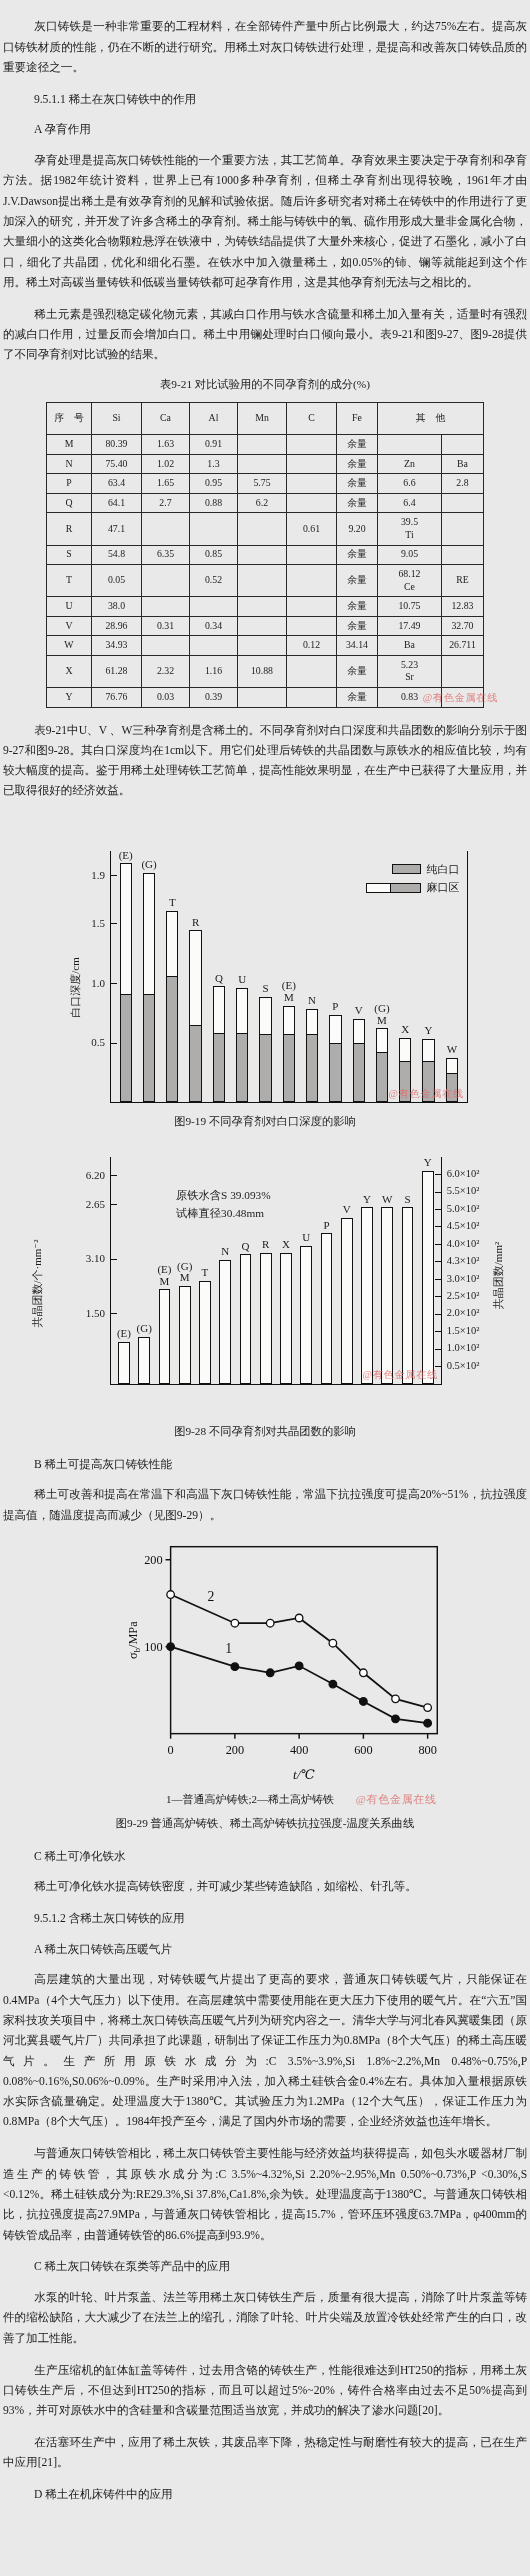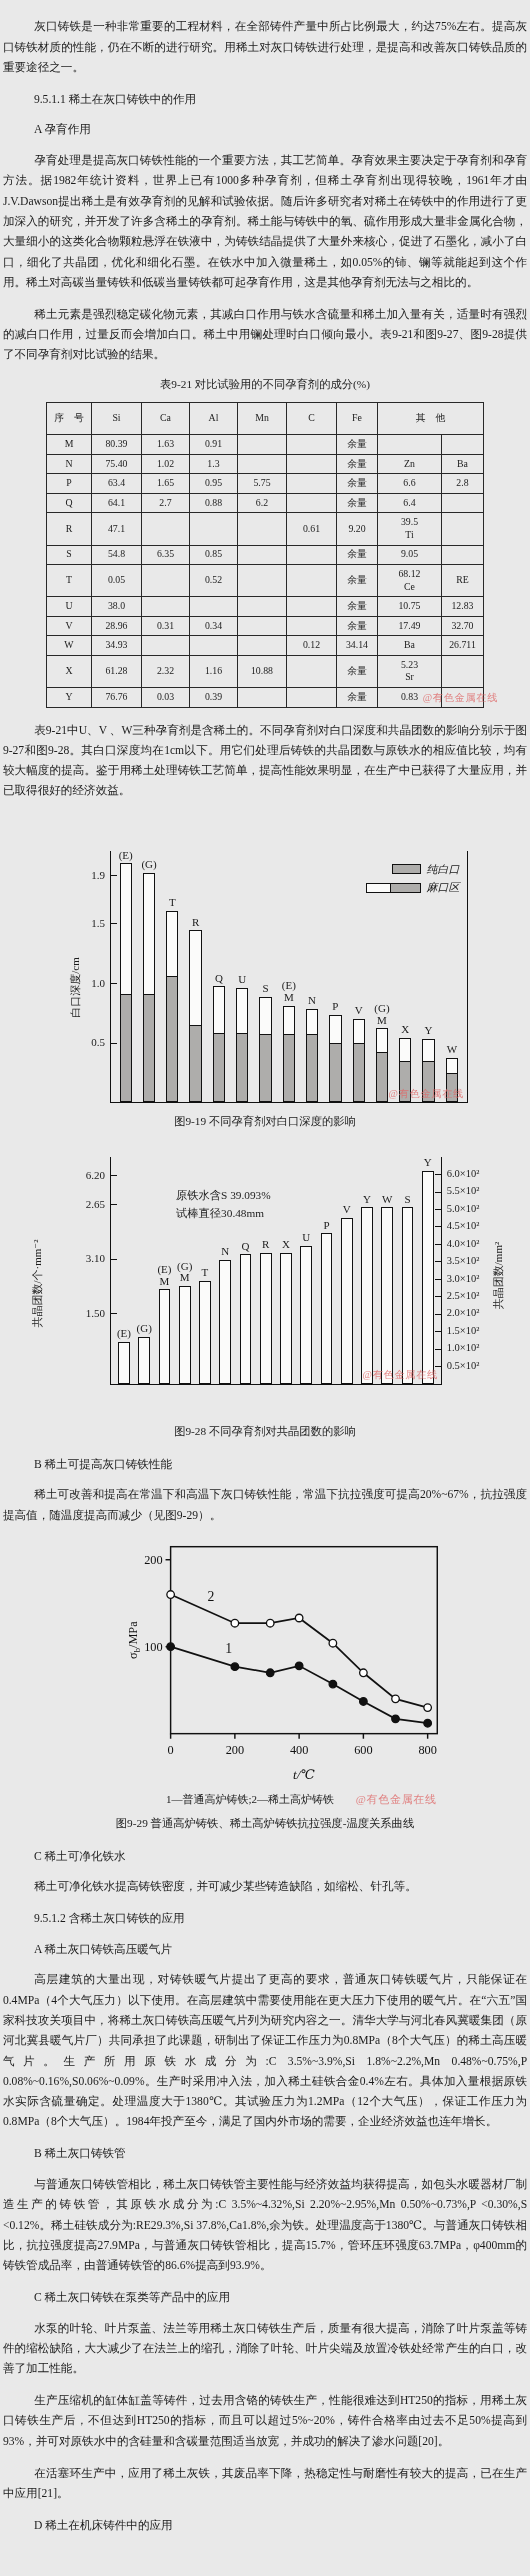--- a/index.html
+++ b/index.html
@@ -35,21 +35,21 @@
   .bgray{position:absolute;left:0;right:0;bottom:0;background:#aeadab;border-top:1.1px solid #111;}
   .blabel{position:absolute;bottom:100%;left:50%;transform:translateX(-50%);
           margin-bottom:2.2px;font-size:11px;line-height:1.05;white-space:pre;text-align:center;}
   .legend27{position:absolute;top:10.2px;right:7.3px;}
   .lgrow{display:flex;align-items:center;justify-content:flex-end;gap:5.8px;margin-bottom:3.6px;}
   .sw{height:10.2px;box-sizing:border-box;}
   .sw-gray{width:29px;background:#aeadab;border:1.1px solid #111;}
   .sw-duo{display:flex;border:1.1px solid #111;}
   .sw-duo-w{width:23px;height:8px;background:#fbfbfa;}
   .sw-duo-g{width:29px;height:8px;background:#aeadab;border-left:1.1px solid #111;}
-  .lgtext{font-size:11px;font-style:italic;}
+  .lgtext{font-size:11px;}
   .chart28{position:relative;height:270px;}
   .plot28{position:absolute;left:107px;top:11.6px;width:330px;height:227px;
           border-left:1.5px solid #111;border-right:1.5px solid #111;border-bottom:1.5px solid #111;}
   .yl28l{left:-8.7px;top:131px;}
   .yl28r{right:-5.8px;top:123px;}
   .anno28{position:absolute;left:65px;top:29px;font-size:11.3px;line-height:1.6;white-space:pre-line;}
   .chart29{margin-left:118px;}
   #fig29 svg text{font-family:"Liberation Serif","DejaVu Serif",serif;fill:#111;}
   .legend-line{font-size:11px;margin:1.5px 0 0 163px;}
   .legend-line .wm{margin-left:19px;font-size:11px;}
@@ -391,21 +391,21 @@
           <div class="ytickR" style="top: 23.0769%;">
             <span class="rticklab">5.0×10²</span>
           </div>
           <div class="ytickR" style="top: 30.7692%;">
             <span class="rticklab">4.5×10²</span>
           </div>
           <div class="ytickR" style="top: 38.4615%;">
             <span class="rticklab">4.0×10²</span>
           </div>
           <div class="ytickR" style="top: 46.1538%;">
-            <span class="rticklab">3.5×10²</span>
+            <span class="rticklab">4.3×10²</span>
           </div>
           <div class="ytickR" style="top: 53.8462%;">
             <span class="rticklab">3.0×10²</span>
           </div>
           <div class="ytickR" style="top: 61.5385%;">
             <span class="rticklab">2.5×10²</span>
           </div>
           <div class="ytickR" style="top: 69.2308%;">
             <span class="rticklab">2.0×10²</span>
           </div>
@@ -488,21 +488,21 @@
               <div class="bbody"></div>
             </div>
           </div>
           <div class="wm wm-plot">@有色金属在线</div>
         </div>
       </div>
     <div class="caption">图9-28 不同孕育剂对共晶团数的影响</div>
   </div>
 
   <p class="heading">B 稀土可提高灰口铸铁性能</p>
-  <p class="para">稀土可改善和提高在常温下和高温下灰口铸铁性能，常温下抗拉强度可提高20%~67%，抗拉强度提高值，随温度提高而减少（见图9-29）。</p>
+  <p class="para">稀土可改善和提高在常温下和高温下灰口铸铁性能，常温下抗拉强度可提高20%~51%，抗拉强度提高值，随温度提高而减少（见图9-29）。</p>
 
   <div class="figure">
     <div id="fig29" class="chart29"><svg viewBox="0 0 500 345" width="363" height="250">
           <rect x="68" y="12" width="368" height="258" fill="none" stroke="#111" stroke-width="2"></rect>
           <line x1="68" y1="270" x2="68" y2="277" stroke="#111" stroke-width="2"></line>
           <text x="68" y="298" text-anchor="middle" font-size="17">0</text>
           <line x1="156.67469879518072" y1="270" x2="156.67469879518072" y2="277" stroke="#111" stroke-width="2"></line>
           <text x="156.67469879518072" y="298" text-anchor="middle" font-size="17">200</text>
           <line x1="245.34939759036143" y1="270" x2="245.34939759036143" y2="277" stroke="#111" stroke-width="2"></line>
           <text x="245.34939759036143" y="298" text-anchor="middle" font-size="17">400</text>
@@ -545,21 +545,20 @@
   </div>
 
   <p class="heading">C 稀土可净化铁水</p>
   <p class="para">稀土可净化铁水提高铸铁密度，并可减少某些铸造缺陷，如缩松、针孔等。</p>
 
   <p class="heading">9.5.1.2 含稀土灰口铸铁的应用</p>
 
   <p class="heading">A 稀土灰口铸铁高压暖气片</p>
   <p class="para">高层建筑的大量出现，对铸铁暖气片提出了更高的要求，普通灰口铸铁暖气片，只能保证在0.4MPa（4个大气压力）以下使用。在高层建筑中需要使用能在更大压力下使用的暖气片。在“六五”国家科技攻关项目中，将稀土灰口铸铁高压暖气片列为研究内容之一。清华大学与河北春风冀暖集团（原河北冀县暖气片厂）共同承担了此课题，研制出了保证工作压力为0.8MPa（8个大气压）的稀土高压暖气片。生产所用原铁水成分为:C 3.5%~3.9%,Si 1.8%~2.2%,Mn 0.48%~0.75%,P 0.08%~0.16%,S0.06%~0.09%。生产时采用冲入法，加入稀土硅铁合金0.4%左右。具体加入量根据原铁水实际含硫量确定。处理温度大于1380℃。其试验压力为1.2MPa（12个大气压），保证工作压力为0.8MPa（8个大气压）。1984年投产至今，满足了国内外市场的需要，企业经济效益也连年增长。</p>
 
-  <p class="heading">B 稀土灰口铸铁管</p>
   <p class="para">与普通灰口铸铁管相比，稀土灰口铸铁管主要性能与经济效益均获得提高，如包头水暖器材厂制造生产的铸铁管，其原铁水成分为:C 3.5%~4.32%,Si 2.20%~2.95%,Mn 0.50%~0.73%,P &lt;0.30%,S &lt;0.12%。稀土硅铁成分为:RE29.3%,Si 37.8%,Ca1.8%,余为铁。处理温度高于1380℃。与普通灰口铸铁相比，抗拉强度提高27.9MPa，与普通灰口铸铁管相比，提高15.7%，管环压环强度63.7MPa，φ400mm的铸铁管成品率，由普通铸铁管的86.6%提高到93.9%。</p>
 
   <p class="heading">C 稀土灰口铸铁在泵类等产品中的应用</p>
   <p class="para">水泵的叶轮、叶片泵盖、法兰等用稀土灰口铸铁生产后，质量有很大提高，消除了叶片泵盖等铸件的缩松缺陷，大大减少了在法兰上的缩孔，消除了叶轮、叶片尖端及放置冷铁处经常产生的白口，改善了加工性能。</p>
   <p class="para">生产压缩机的缸体缸盖等铸件，过去用含铬的铸铁生产，性能很难达到HT250的指标，用稀土灰口铸铁生产后，不但达到HT250的指标，而且可以超过5%~20%，铸件合格率由过去不足50%提高到93%，并可对原铁水中的含硅量和含碳量范围适当放宽，并成功的解决了渗水问题[20]。</p>
   <p class="para">在活塞环生产中，应用了稀土灰铁，其废品率下降，热稳定性与耐磨性有较大的提高，已在生产中应用[21]。</p>
 
   <p class="heading">D 稀土在机床铸件中的应用</p>
 
 </div>

